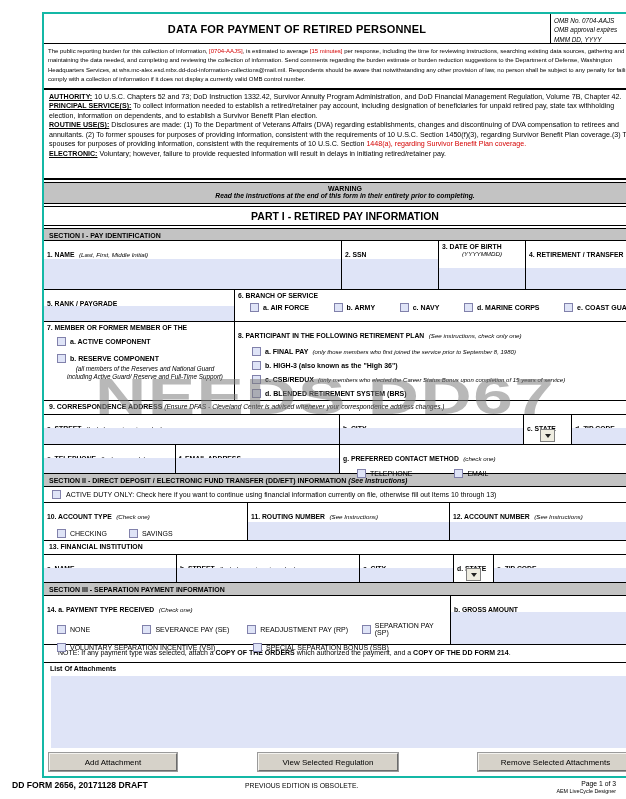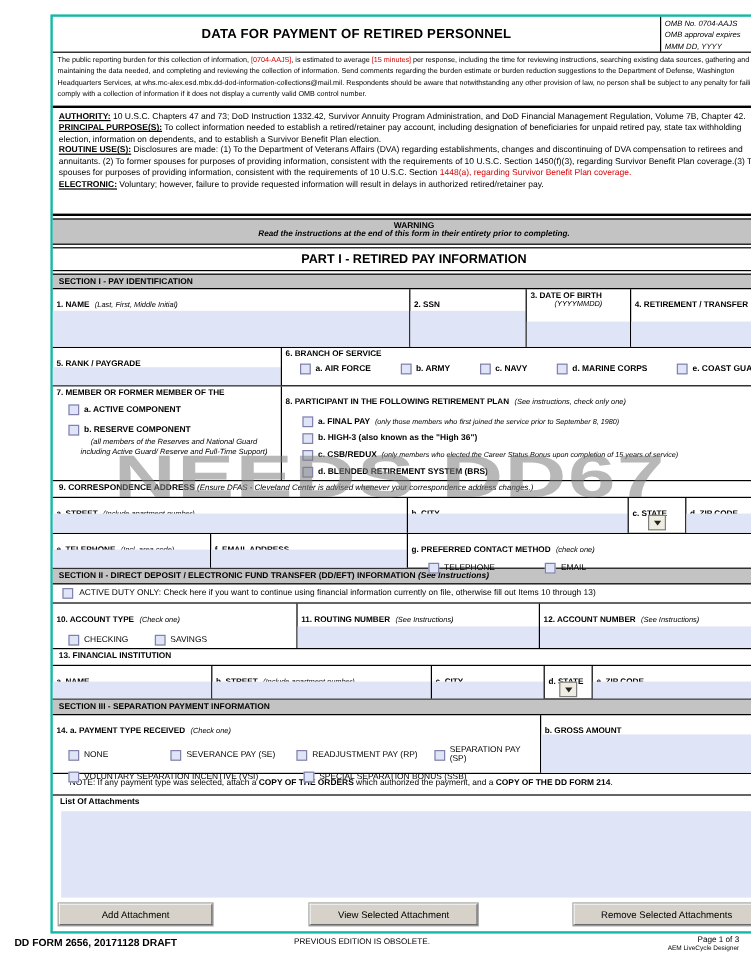--- a/index.html
+++ b/index.html
@@ -92,24 +92,24 @@
       <div class="hdr-omb">
         <div>OMB No. 0704-AAJS</div>
         <div>OMB approval expires</div>
         <div>MMM DD, YYYY</div>
       </div>
     </div>
 
     <div class="burden"><span>The public reporting burden for this collection of information, </span><span class="red">[0704-AAJS]</span><span>, is estimated to average </span><span class="red">[15 minutes]</span><span> per response, including the time for reviewing instructions, searching existing data sources, gathering and maintaining the data needed, and completing and reviewing the collection of information. Send comments regarding the burden estimate or burden reduction suggestions to the Department of Defense, Washington Headquarters Services, at whs.mc-alex.esd.mbx.dd-dod-information-collections@mail.mil. Respondents should be aware that notwithstanding any other provision of law, no person shall be subject to any penalty for failing to comply with a collection of information if it does not display a currently valid OMB control number.</span></div>
 
     <div class="statements">
-      <b>AUTHORITY:</b><span> 10 U.S.C. Chapters 47 and 73; DoD Instruction 1332.42, Survivor Annuity Program Administration, and DoD Financial Management Regulation, Volume 7B, Chapter 42.</span><br>
-      <b>PRINCIPAL PURPOSE(S):</b><span> To collect information needed to establish a retired/retainer pay account, including designation of beneficiaries for unpaid retired pay, state tax withholding election, information on dependents, and to establish a Survivor Benefit Plan election.</span><br>
+      <b>AUTHORITY:</b><span> 10 U.S.C. Chapters 52 and 73; DoD Instruction 1332.42, Survivor Annuity Program Administration, and DoD Financial Management Regulation, Volume 7B, Chapter 42.</span><br>
+      <b>PRINCIPAL SERVICE(S):</b><span> To collect information needed to establish a retired/retainer pay account, including designation of beneficiaries for unpaid retired pay, state tax withholding election, information on dependents, and to establish a Survivor Benefit Plan election.</span><br>
       <b>ROUTINE USE(S):</b><span> Disclosures are made: (1) To the Department of Veterans Affairs (DVA) regarding establishments, changes and discontinuing of DVA compensation to retirees and annuitants. (2) To former spouses for purposes of providing information, consistent with the requirements of 10 U.S.C. Section 1450(f)(3), regarding Survivor Benefit Plan coverage.(3) To spouses for purposes of providing information, consistent with the requirements of 10 U.S.C. Section </span><span class="red">1448(a), regarding Survivor Benefit Plan coverage.</span><br>
-      <b>ELECTRONIC:</b><span> Voluntary; however, failure to provide requested information will result in delays in authorized retired/retainer pay.</span>
+      <b>ELECTRONIC:</b><span> Voluntary; however, failure to provide requested information will result in delays in initiating retired/retainer pay.</span>
     </div>
 
     <div class="band-warning">
       <div class="w1">WARNING</div>
       <div class="w2">Read the instructions at the end of this form in their entirety prior to completing.</div>
     </div>
 
     <div class="band-part">PART I - RETIRED PAY INFORMATION</div>
 
     <div class="secbar" style="border-top:1px solid #000;">SECTION I - PAY IDENTIFICATION</div>
@@ -358,21 +358,21 @@
 
     <div class="rowNote"><span>NOTE: If any payment type was selected, attach a </span><b>COPY OF THE ORDERS</b><span> which authorized the payment, and a </span><b>COPY OF THE DD FORM 214</b><span>.</span></div>
 
     <div class="attach">
       <div class="attach-lbl">List Of Attachments</div>
       <div class="attach-box"></div>
     </div>
 
     <div class="btnrow">
       <div class="btn" style="left:5px; width:128px;">Add Attachment</div>
-      <div class="btn" style="left:214px; width:140px;">View Selected Attachment</div>
+      <div class="btn" style="left:214px; width:140px;">View Selected Regulation</div>
       <div class="btn" style="left:434px; width:155px;">Remove Selected Attachments</div>
     </div>
 
   </div>
 
   <div class="watermark">NEEDS DD67</div>
 
   <div class="footer">
     <div class="f-left">DD FORM 2656, 20171128 DRAFT</div>
     <div class="f-center">PREVIOUS EDITION IS OBSOLETE.</div>

